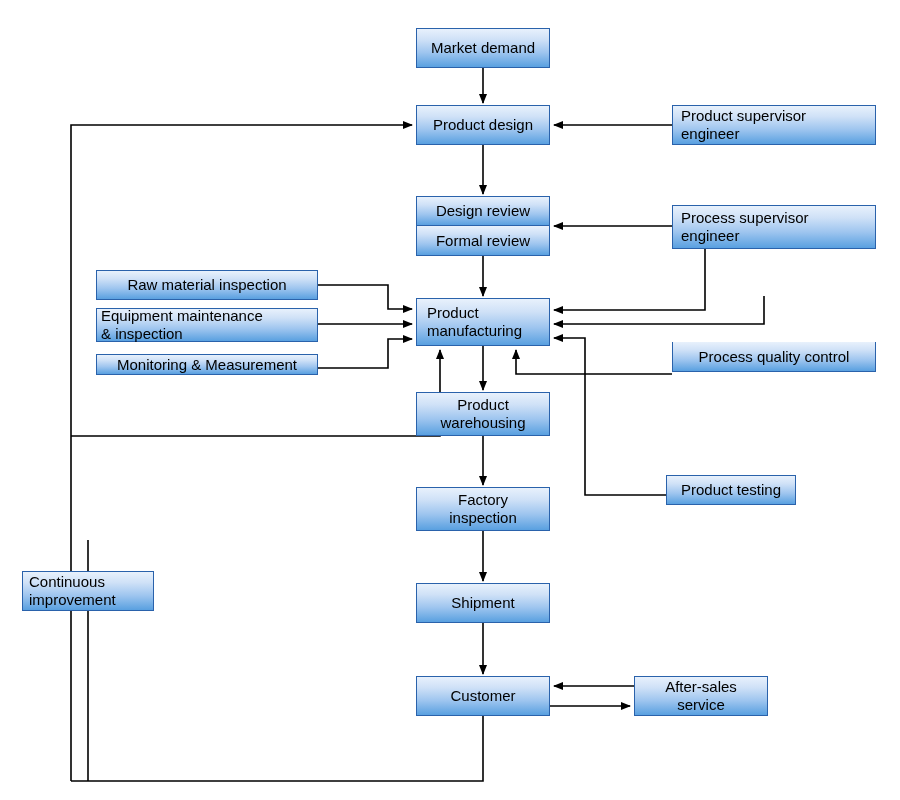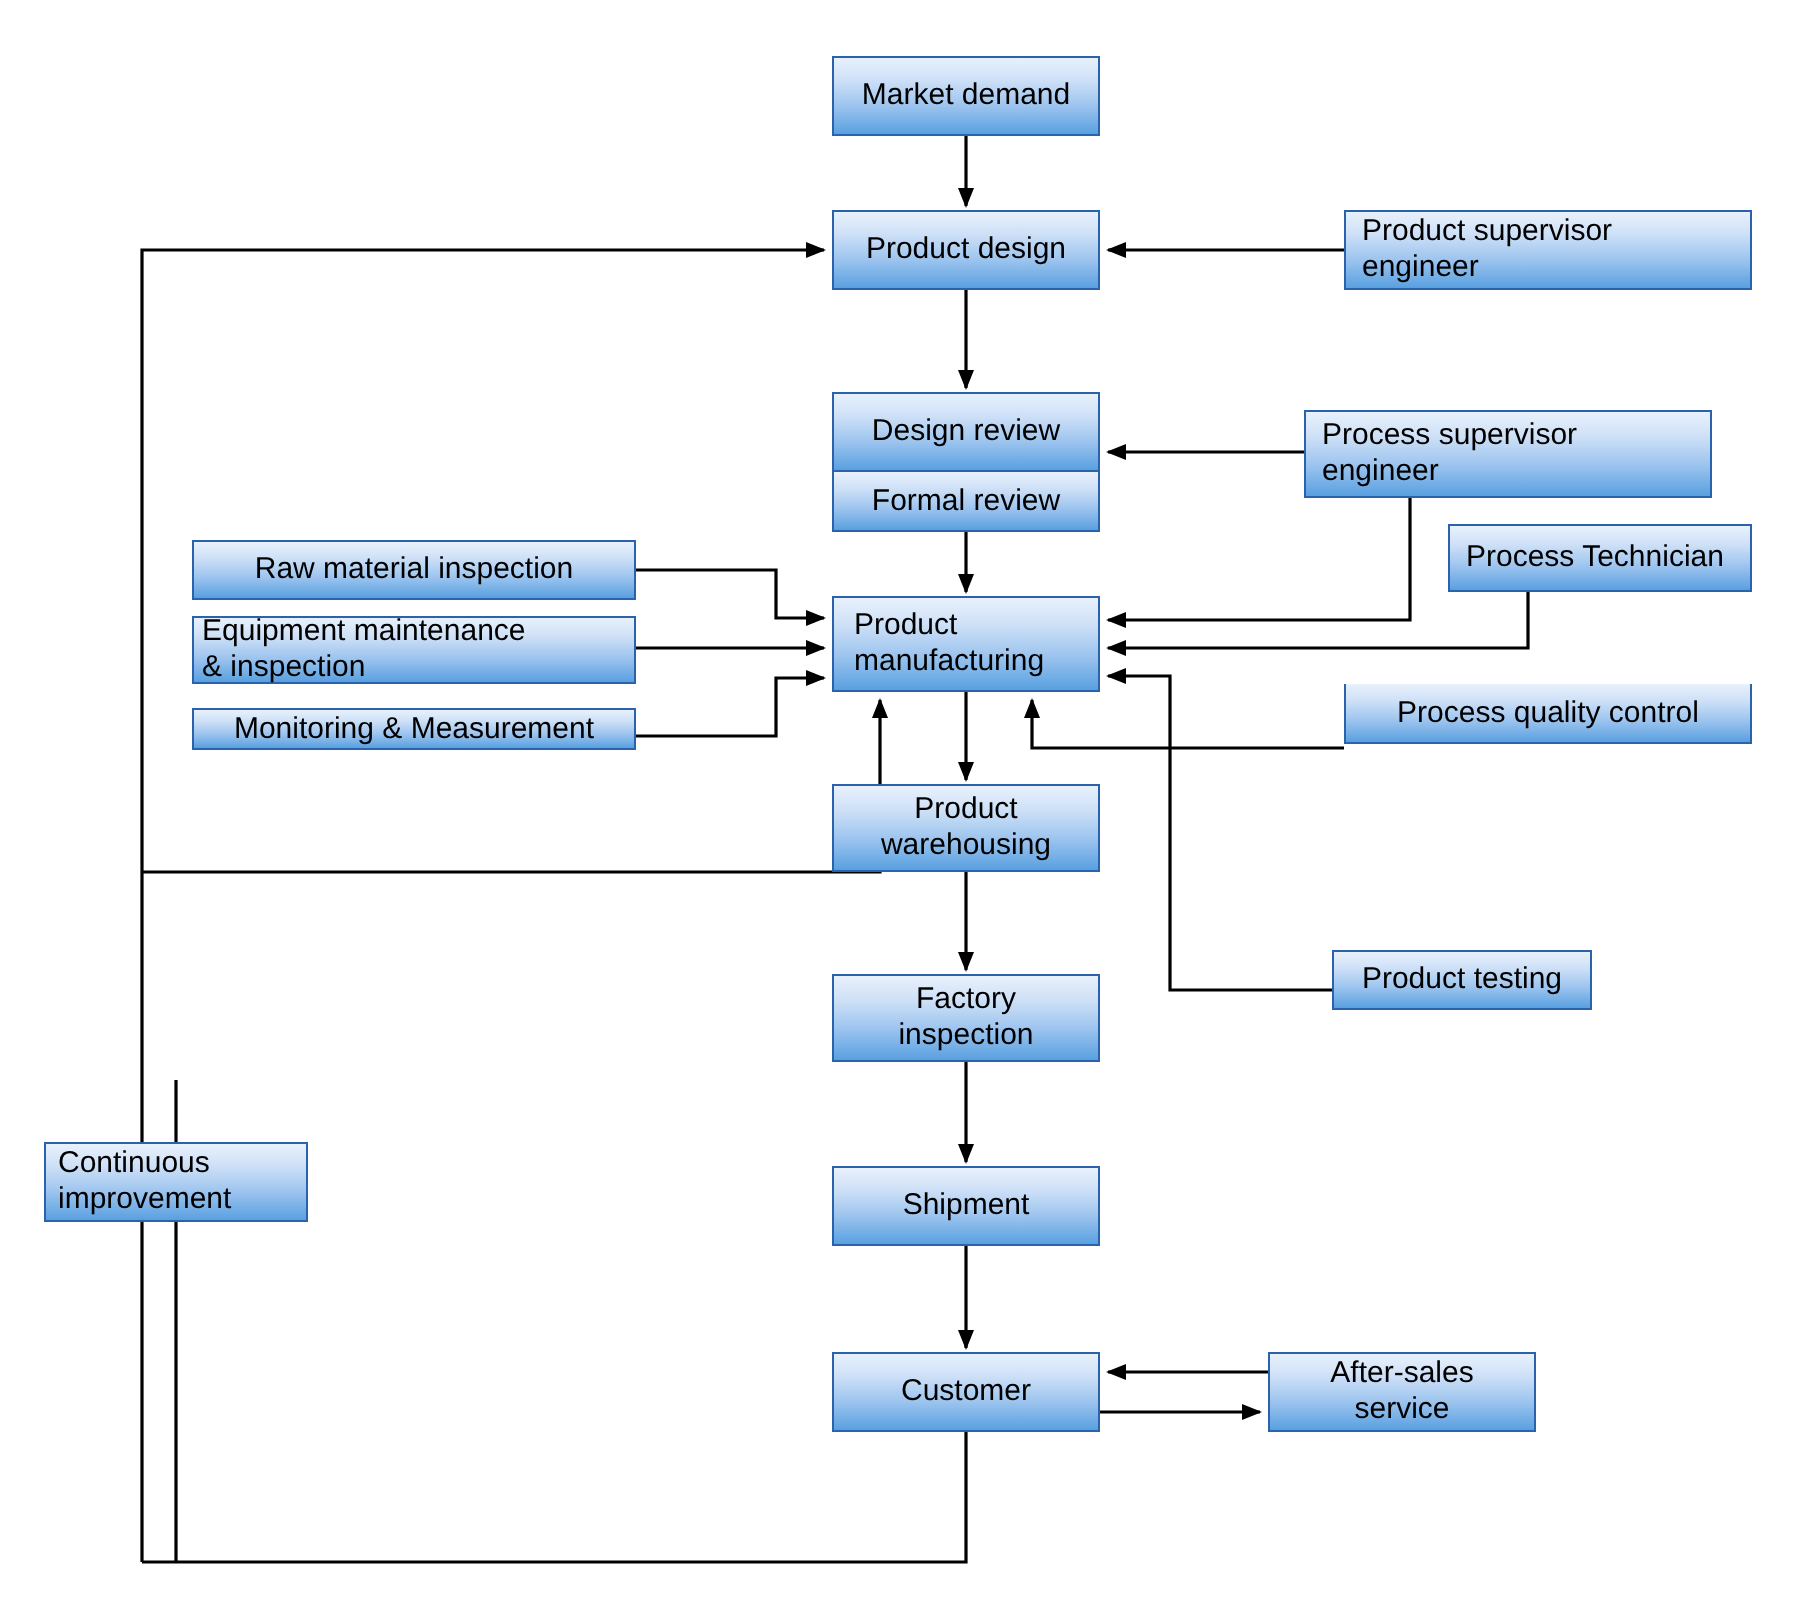--- a/index.html
+++ b/index.html
@@ -93,28 +93,27 @@
   </svg>
 
   <div class="node center" style="left:416px;top:28px;width:134px;height:40px;">Market demand</div>
 
   <div class="node center" style="left:416px;top:105px;width:134px;height:40px;">Product design</div>
 
   <div class="node left" style="left:672px;top:105px;width:204px;height:40px;">Product supervisor
 engineer</div>
 
   <div class="stack" style="left:416px;top:196px;width:134px;">
-    <div class="node center" style="height:40px;">Design review</div>
+    <div class="node center" style="height:30px;">Design review</div>
     <div class="node center" style="height:30px;border-top:none;">Formal review</div>
   </div>
 
-  <div class="node left" style="left:652px;top:205px;width:204px;height:44px;">Process supervisor
+  <div class="node left" style="left:672px;top:205px;width:204px;height:44px;">Process supervisor
 engineer</div>
 
-  <div class="node left" style="left:724px;top:262px;width:152px;height:34px;">Process Technician</div>
 
   <div class="node center" style="left:96px;top:270px;width:222px;height:30px;">Raw material inspection</div>
 
   <div class="node left" style="left:96px;top:308px;width:222px;height:34px;padding:0 4px;">Equipment maintenance
 &amp; inspection</div>
 
   <div class="node center" style="left:96px;top:354px;width:222px;height:21px;">Monitoring &amp; Measurement</div>
 
   <div class="node left" style="left:416px;top:298px;width:134px;height:48px;padding:0 10px;">Product
 manufacturing</div>

